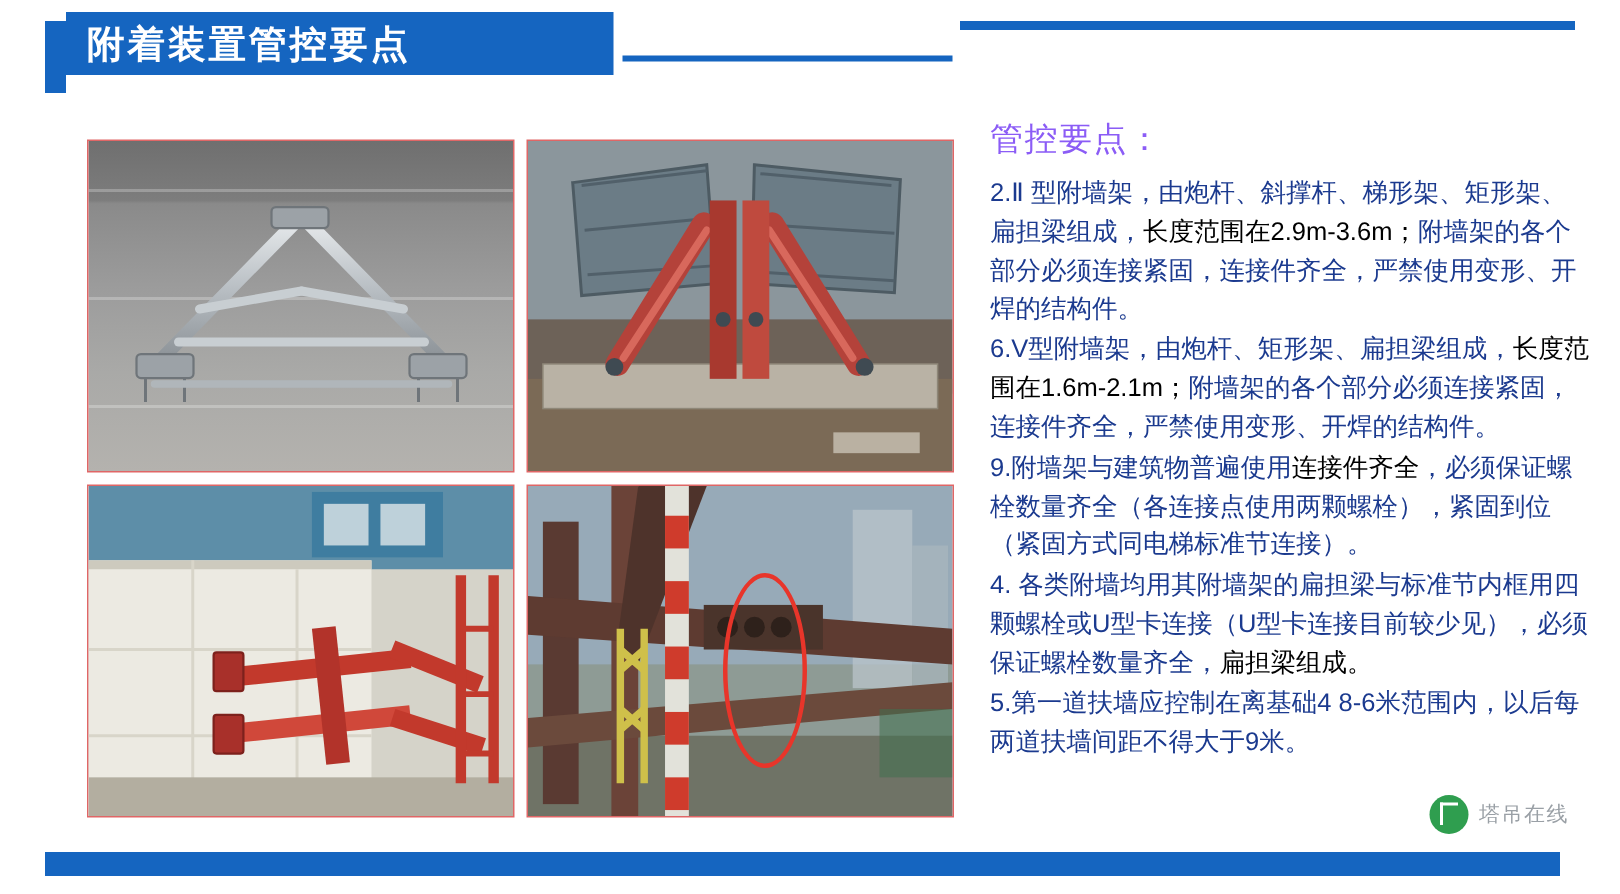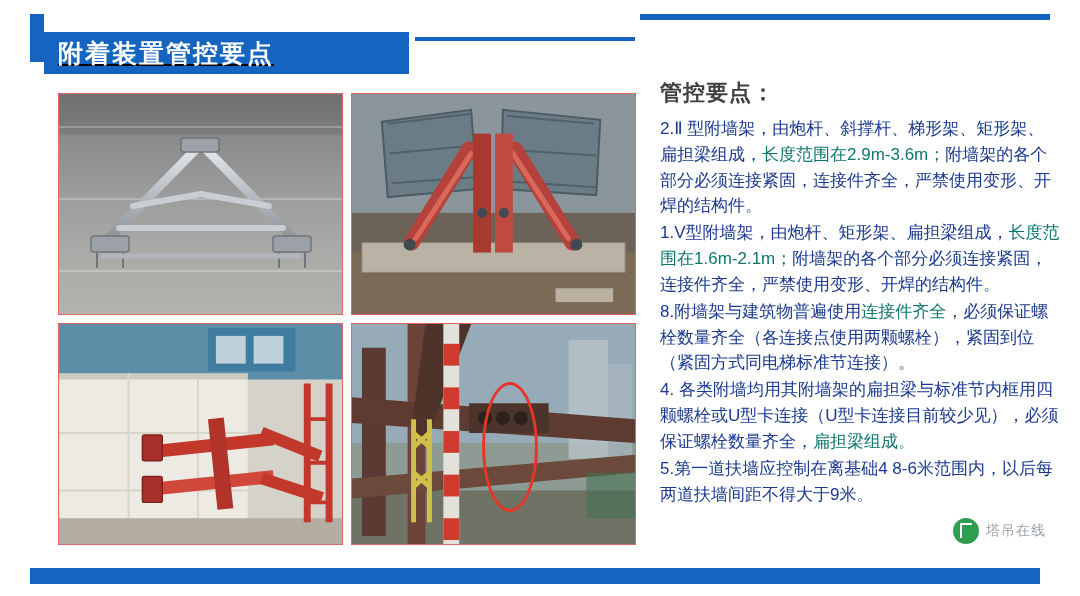--- a/index.html
+++ b/index.html
@@ -17,26 +17,25 @@
   .left-bar {
     position: absolute;
     left: 30px; top: 14px;
     width: 14px; height: 48px;
     background: #1565c0;
   }
 
   
   .title-banner {
     position: absolute;
-    left: 44px; top: 32px;
+    left: 44px; top: 8px;
     width: 365px; height: 42px;
     background: #1565c0;
     display: flex;
     align-items: center;
-    text-decoration: underline;
   }
   .title-banner .title-text {
     color: #ffffff;
     font-size: 25px;
     font-weight: bold;
     letter-spacing: 2px;
     padding-left: 14px;
     white-space: nowrap;
   }
 
@@ -116,40 +115,40 @@
     z-index: 9;
   }
 
   
   .text-col {
     position: absolute;
     left: 660px; top: 78px;
     width: 400px;
   }
   .text-head {
-    color: #404040;
+    color: #8b5cf6;
     font-size: 22px;
-    font-weight: bold;
+    font-weight: normal;
     margin-bottom: 8px;
     letter-spacing: 1px;
   }
   .para {
     font-size: 17px;
     line-height: 1.52;
     color: #1b3a8f;
     margin: 0 0 1px 0;
     text-align: left;
     word-break: break-all;
   }
-  .para .hl { color: #0f766e; }
+  .para .hl { color: #000000; }
 
   
   .watermark {
     position: absolute;
-    right: 34px; bottom: 52px;
+    right: 34px; bottom: 40px;
     display: flex;
     align-items: center;
     gap: 7px;
   }
   .wm-logo {
     width: 26px; height: 26px;
     border-radius: 50%;
     background: #2f9e4f;
     position: relative;
     flex: none;
@@ -344,25 +343,25 @@
 </div>
 
 <div class="text-col">
   <div class="text-head">管控要点：</div>
 
   <p class="para">
     <span>2.Ⅱ 型附墙架，由炮杆、斜撑杆、梯形架、矩形架、扁担梁组成，</span><span class="hl">长度范围在2.9m-3.6m；</span><span>附墙架的各个部分必须连接紧固，连接件齐全，严禁使用变形、开焊的结构件。</span>
   </p>
 
   <p class="para">
-    <span>1.V型附墙架，由炮杆、矩形架、扁担梁组成，</span><span class="hl">长度范围在1.6m-2.1m；</span><span>附墙架的各个部分必须连接紧固，连接件齐全，严禁使用变形、开焊的结构件。</span>
-  </p>
-
-  <p class="para">
-    <span>8.附墙架与建筑物普遍使用</span><span class="hl">连接件齐全</span><span>，必须保证螺栓数量齐全（各连接点使用两颗螺栓），紧固到位（紧固方式同电梯标准节连接）。</span>
+    <span>6.V型附墙架，由炮杆、矩形架、扁担梁组成，</span><span class="hl">长度范围在1.6m-2.1m；</span><span>附墙架的各个部分必须连接紧固，连接件齐全，严禁使用变形、开焊的结构件。</span>
+  </p>
+
+  <p class="para">
+    <span>9.附墙架与建筑物普遍使用</span><span class="hl">连接件齐全</span><span>，必须保证螺栓数量齐全（各连接点使用两颗螺栓），紧固到位（紧固方式同电梯标准节连接）。</span>
   </p>
 
   <p class="para">
     <span>4. 各类附墙均用其附墙架的扁担梁与标准节内框用四颗螺栓或U型卡连接（U型卡连接目前较少见），必须保证螺栓数量齐全，</span><span class="hl">扁担梁组成。</span>
   </p>
 
   <p class="para">
     <span>5.第一道扶墙应控制在离基础4 8-6米范围内，以后每两道扶墙间距不得大于9米。</span>
   </p>
 </div>

